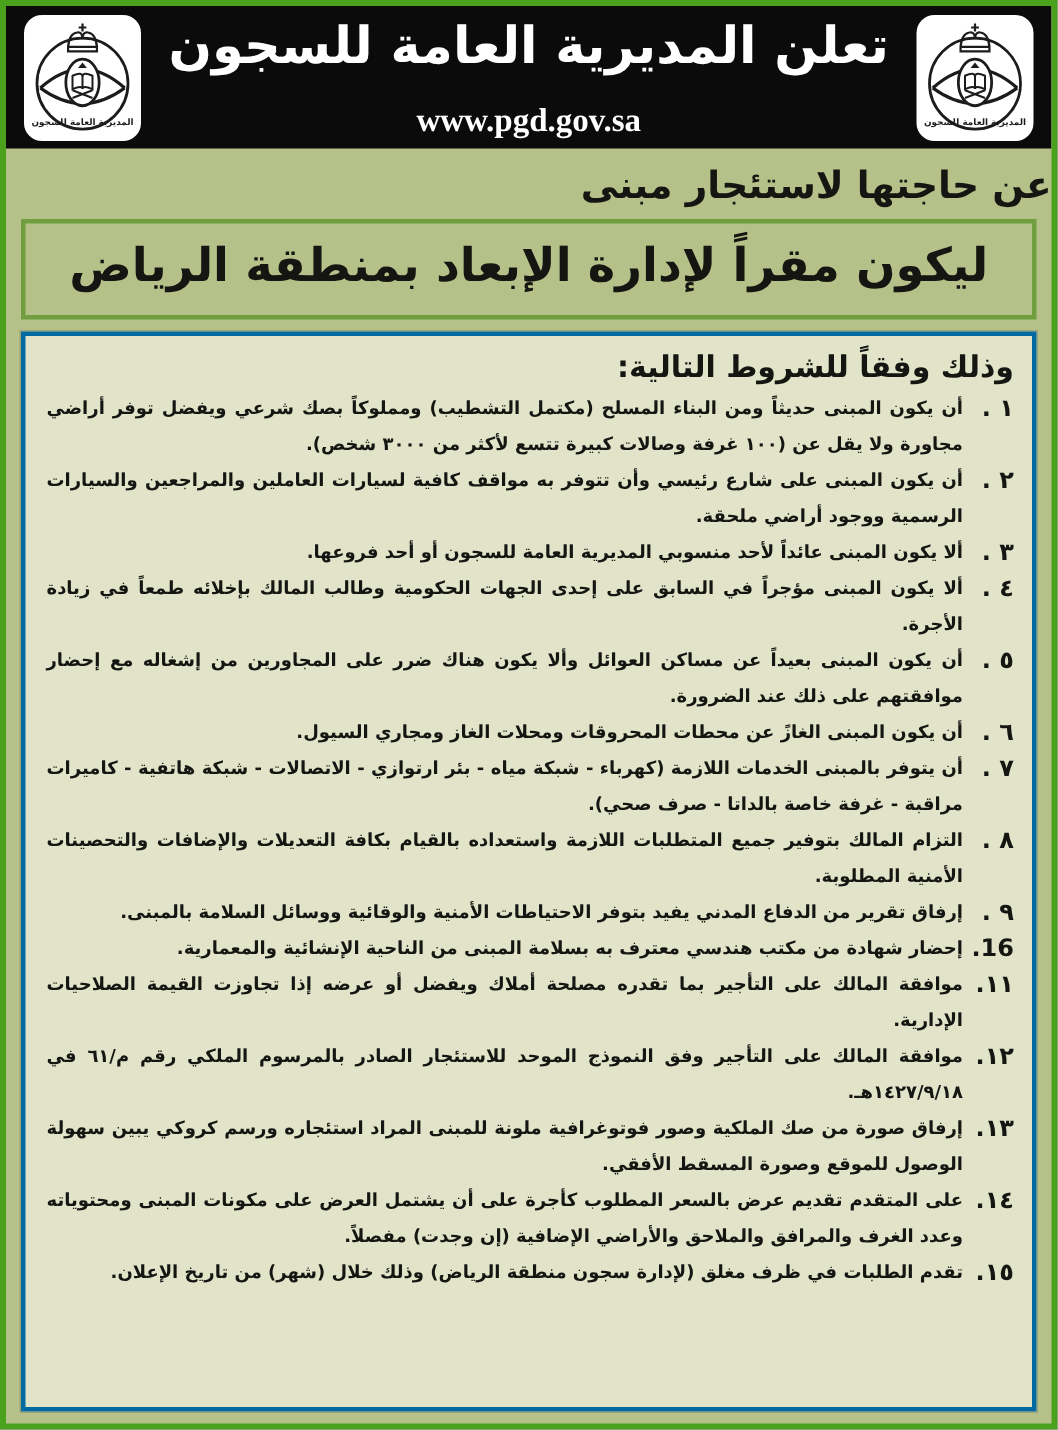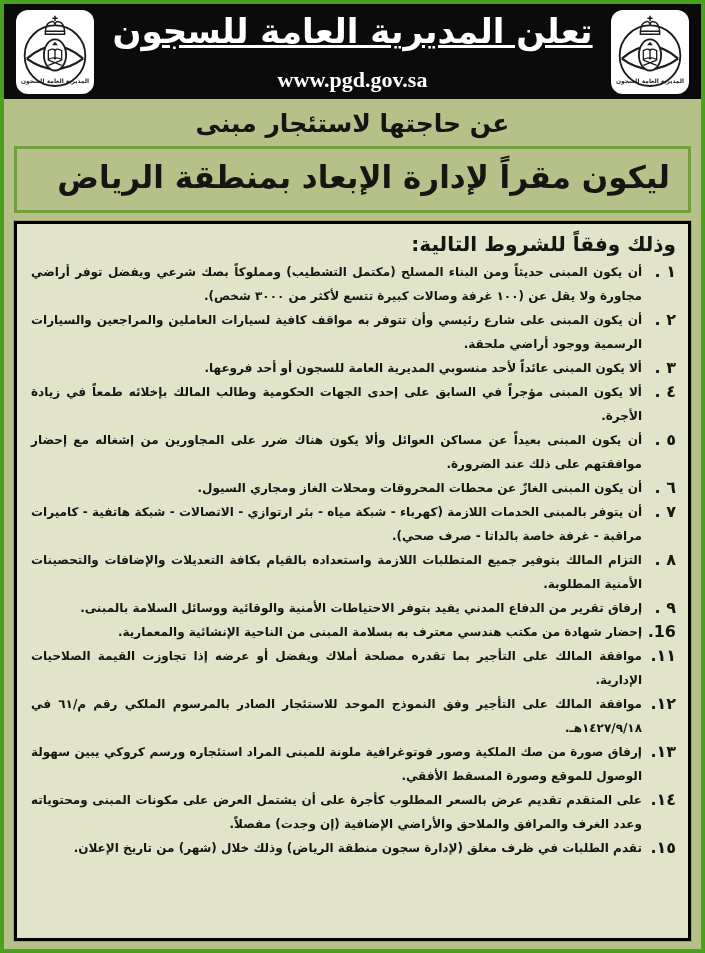--- a/index.html
+++ b/index.html
@@ -23,42 +23,41 @@
   .logo-box {
     width:78px; height:84px; background:#fff; border-radius:12px;
     flex-shrink:0; display:flex; align-items:center; justify-content:center;
     overflow:hidden;
   }
   .logo-box svg { width:74px; height:80px; }
   .header-center { flex:1; text-align:center; color:#fff; padding-top:2px; }
   .header-title {
     font-size:34px; font-weight:bold; line-height:1.15;
     letter-spacing:0;
-    text-decoration:underline;
   }
   .header-url {
     font-family:"Liberation Serif", serif;
     font-size:22px; font-weight:bold; margin-top:16px; direction:ltr;
   }
   
   .subtitle {
-    text-align:center; font-size:25px; font-weight:bold;
+    font-size:25px; font-weight:bold;
     padding:10px 0 6px; flex-shrink:0;
   }
   
   .title-box {
     margin:2px 10px 8px; border:3px solid #719f40;
-    padding:10px 18px 14px; flex-shrink:0;
+    padding:10px 18px 14px; text-align:center; flex-shrink:0;
   }
   .title-box .main-title { font-size:31px; font-weight:bold; line-height:1.2; }
   
   .cond-box {
     margin:0 10px 8px; flex:1;
     background:#e1e4c9;
-    border:3px solid #000000;
+    border:3px solid #0369a1;
     box-shadow:0 0 0 1px #9aa378;
     padding:8px 12px 6px;
     overflow:hidden;
   }
   .cond-heading { font-size:20px; font-weight:bold; margin-bottom:4px; }
   .cond-item { display:flex; align-items:flex-start; }
   .cond-num {
     flex-shrink:0; width:34px; font-size:16px; font-weight:bold;
     line-height:24px; white-space:nowrap;
   }

